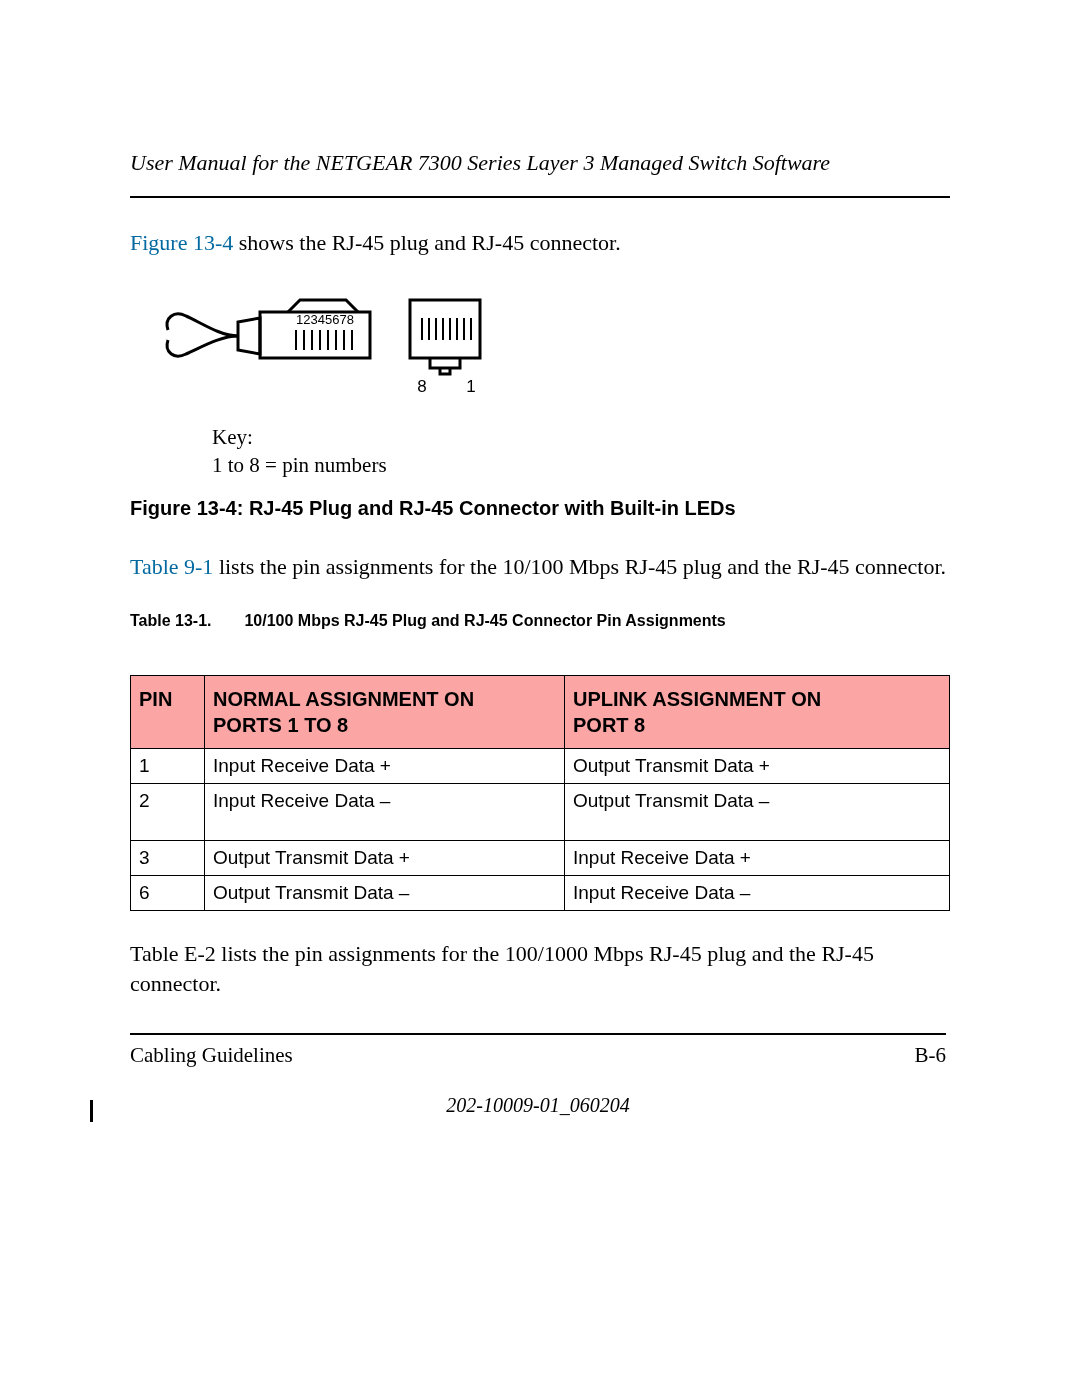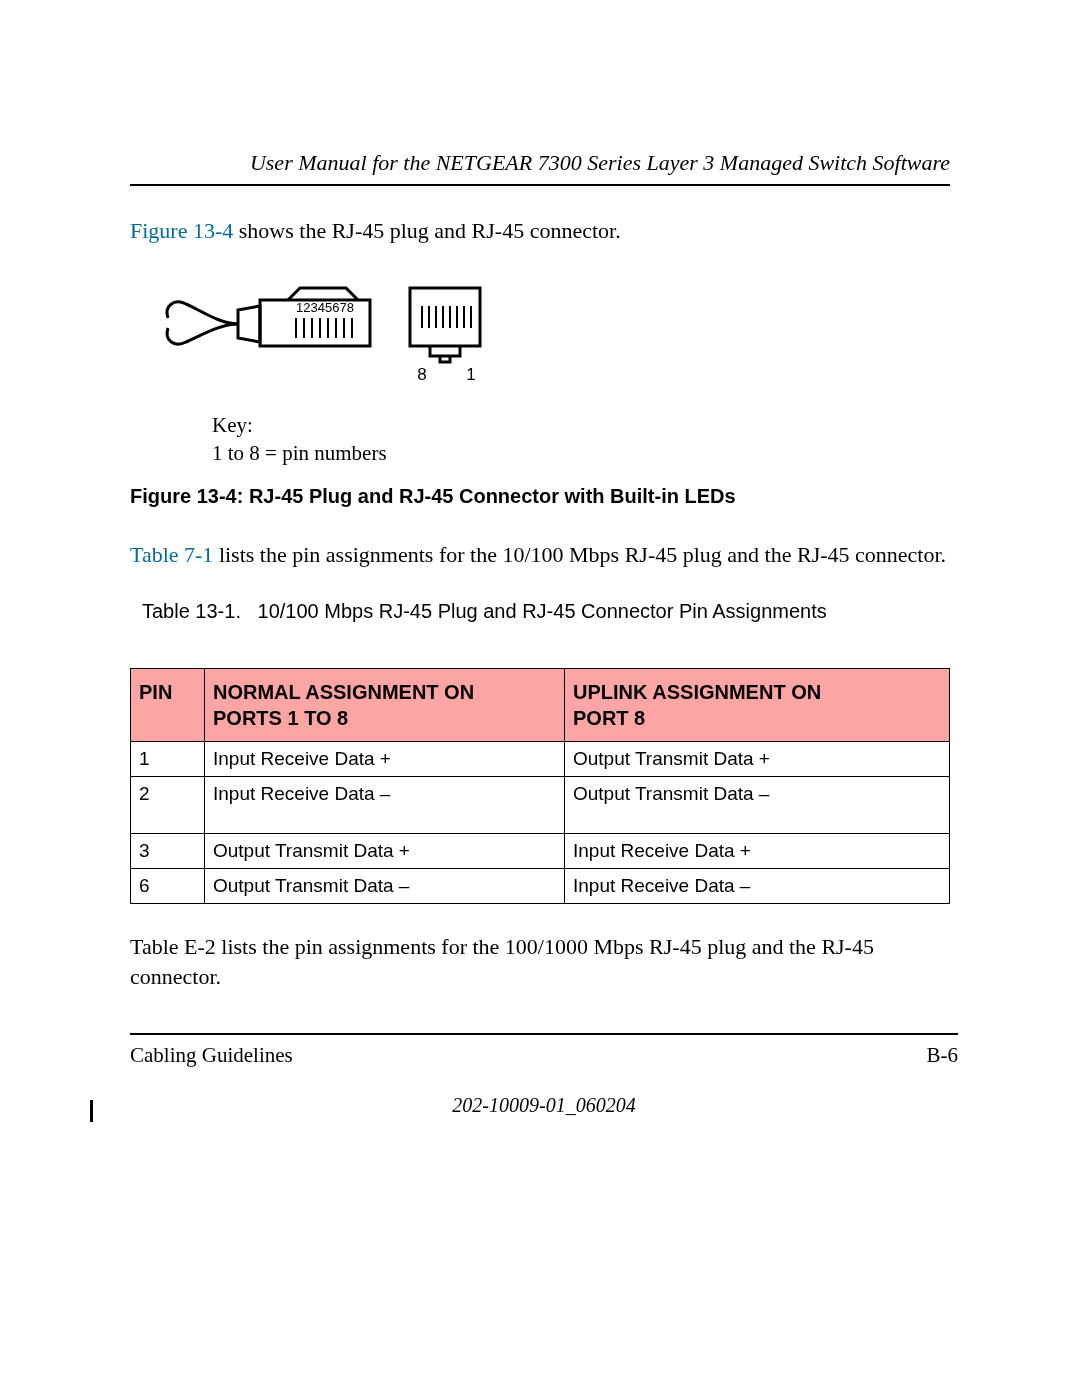--- a/index.html
+++ b/index.html
@@ -12,22 +12,22 @@
   .page {
     width: 1080px;
     height: 1397px;
     position: relative;
     box-sizing: border-box;
     padding: 150px 130px 0 130px;
   }
   .header-title {
     font-style: italic;
     font-size: 22px;
-    text-align: right;
-    margin-bottom: 8px;
+    text-align: left;
+    margin-bottom: 20px;
   }
   .header-rule {
     border: none;
     border-top: 2px solid #000;
     margin: 0 0 30px 0;
   }
   .body-para {
     font-size: 22px;
     margin: 0 0 30px 0;
     line-height: 1.35;
@@ -46,23 +46,23 @@
     line-height: 1.35;
   }
   .figure-caption {
     font-family: Liberation Sans, sans-serif;
     font-weight: bold;
     font-size: 20px;
     margin: 0 0 32px 0;
   }
   .table-caption {
     font-family: Arial, Helvetica, sans-serif;
-    font-weight: normal;
-    font-size: 20px;
-    margin: 30px 0 45px 12px;
+    font-weight: bold;
+    font-size: 16px;
+    margin: 30px 0 45px 0;
   }
   .table-caption .tc-num { display:inline-block; width: 110px; }
   table.pin-table {
     border-collapse: collapse;
     width: 100%;
     font-family: Arial, Helvetica, sans-serif;
     font-size: 19px;
   }
   table.pin-table th, table.pin-table td {
     border: 1px solid #000;
@@ -79,21 +79,21 @@
     padding: 10px 8px;
   }
   table.pin-table th .sub { display:block; }
   col.c1 { width: 74px; }
   col.c2 { width: 360px; }
   col.c3 { width: auto; }
   .tall-row td { height: 44px; }
   .footer {
     position: absolute;
     left: 130px;
-    right: 122px;
+    right: 134px;
     bottom: 280px;
   }
   .footer-rule {
     border: none;
     border-top: 2px solid #000;
     margin: 0 0 8px 0;
   }
   .footer-line {
     font-family: "Times New Roman", Times, serif;
     font-size: 21px;
@@ -178,21 +178,21 @@
 
     <div class="diagram-key">
       <span>Key:</span><br>
       <span> 1 to 8 = pin numbers</span>
     </div>
   </div>
 
   <div class="figure-caption">Figure 13-4:  RJ-45 Plug and RJ-45 Connector with Built-in LEDs</div>
 
   <p class="body-para">
-    <span class="xref">Table 7-1</span><span> lists the pin assignments for the 10/100 Mbps RJ-45 plug and the RJ-45 connector.</span>
+    <span class="xref">Table 9-1</span><span> lists the pin assignments for the 10/100 Mbps RJ-45 plug and the RJ-45 connector.</span>
   </p>
 
   <div class="table-caption">
     <span class="tc-num">Table 13-1.</span>
     <span>10/100 Mbps RJ-45 Plug and RJ-45 Connector Pin Assignments</span>
   </div>
 
   <table class="pin-table">
     <colgroup>
       <col class="c1">

